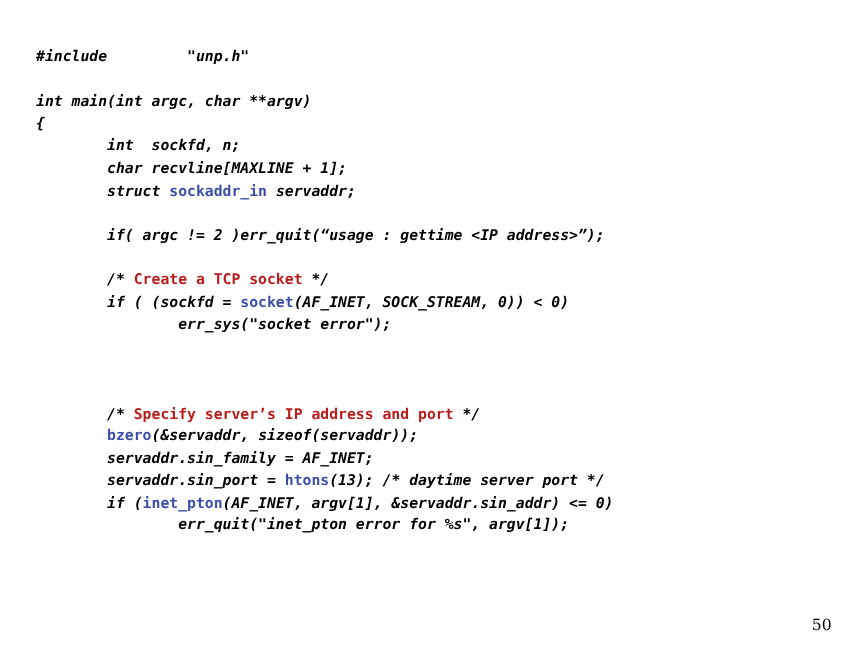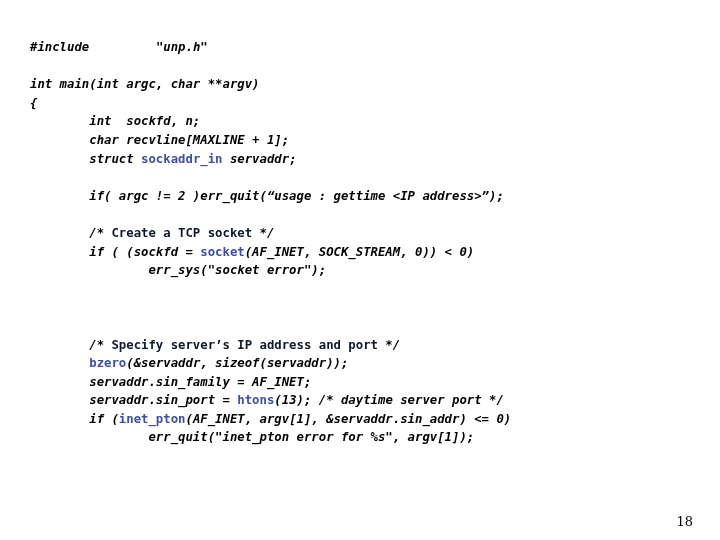--- a/index.html
+++ b/index.html
@@ -40,36 +40,36 @@
     white-space: pre;
     min-height: 18.6px;
   }
   .code-line.blank {
     height: 18.6px;
   }
 
   
   .tok-plain   { color: #000000; font-style: italic; }
   .tok-fn      { color: #3c4fa8; margin-top: 35px; }
-  .tok-comment { color: #0f172a; text-align: right; }
+  .tok-comment { color: #b91c1c; text-align: right; }
 
   
   .page-number {
     position: absolute;
     right: 27px;
     bottom: 12px;
     font-family: "DejaVu Serif", serif;
     font-size: 13px;
     font-weight: normal;
     color: #000000;
     line-height: 1;
   }
 </style>
 </head>
 <body>
 
 <div id="slide">
 
   <div class="code-block"><div class="code-line"><span class="tok-plain">#include</span><span class="tok-plain">         </span><span class="tok-plain">"unp.h"</span></div><div class="code-line blank">&nbsp;</div><div class="code-line"><span class="tok-plain">int main(int argc, char **argv)</span></div><div class="code-line"><span class="tok-plain">{</span></div><div class="code-line"><span class="tok-plain">        int  sockfd, n;</span></div><div class="code-line"><span class="tok-plain">        char recvline[MAXLINE + 1];</span></div><div class="code-line"><span class="tok-plain">        struct </span><span class="tok-fn">sockaddr_in</span><span class="tok-plain"> servaddr;</span></div><div class="code-line blank">&nbsp;</div><div class="code-line"><span class="tok-plain">        if( argc != 2 )err_quit(“usage : gettime &lt;IP address&gt;”);</span></div><div class="code-line blank">&nbsp;</div><div class="code-line"><span class="tok-plain">        /* </span><span class="tok-comment">Create a TCP socket</span><span class="tok-plain"> */</span></div><div class="code-line"><span class="tok-plain">        if ( (sockfd = </span><span class="tok-fn">socket</span><span class="tok-plain">(AF_INET, SOCK_STREAM, 0)) &lt; 0)</span></div><div class="code-line"><span class="tok-plain">                err_sys("socket error");</span></div><div class="code-line blank">&nbsp;</div><div class="code-line blank">&nbsp;</div><div class="code-line blank">&nbsp;</div><div class="code-line"><span class="tok-plain">        /* </span><span class="tok-comment">Specify server’s IP address and port</span><span class="tok-plain"> */</span></div><div class="code-line"><span class="tok-plain">        </span><span class="tok-fn">bzero</span><span class="tok-plain">(&amp;servaddr, sizeof(servaddr));</span></div><div class="code-line"><span class="tok-plain">        servaddr.sin_family = AF_INET;</span></div><div class="code-line"><span class="tok-plain">        servaddr.sin_port = </span><span class="tok-fn">htons</span><span class="tok-plain">(13); /* daytime server port */</span></div><div class="code-line"><span class="tok-plain">        if (</span><span class="tok-fn">inet_pton</span><span class="tok-plain">(AF_INET, argv[1], &amp;servaddr.sin_addr) &lt;= 0)</span></div><div class="code-line"><span class="tok-plain">                err_quit("inet_pton error for %s", argv[1]);</span></div></div>
 
-  <div class="page-number">18</div>
+  <div class="page-number">50</div>
 
 </div>
 
 </body></html>

